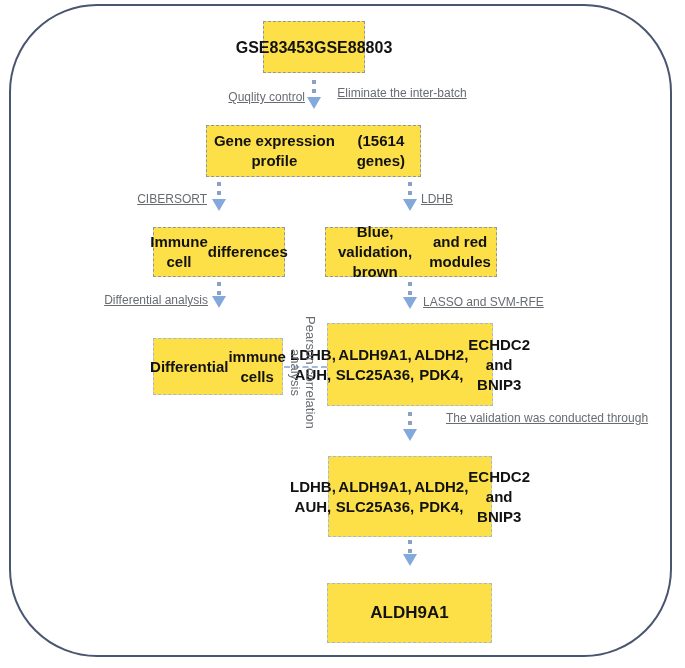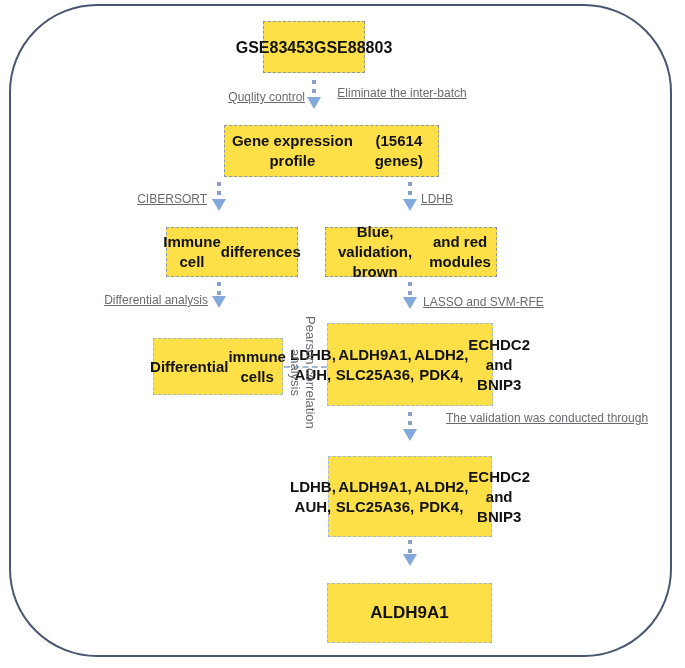--- a/index.html
+++ b/index.html
@@ -13,22 +13,22 @@
   }
   .fbox{
     position:absolute;box-sizing:border-box;background:#fde047;
     border:1px dashed var(--box-border-blue,#a3b9d6);
     display:flex;flex-direction:row;align-items:center;justify-content:center;
     text-align:center;font-weight:bold;color:var(--box-text,#121212);
     font-size:15px;line-height:20px;
   }
   .fbox.gray{border-color:var(--box-border-gray,#8d97a4);}
   .fbox-gse{left:263px;top:21px;width:102px;height:52px;font-size:16px;line-height:21px;}
-  .fbox-gep{left:224px;top:125px;width:215px;height:52px;}
-  .fbox-immune{left:166px;top:227px;width:132px;height:50px;}
+  .fbox-gep{left:206px;top:125px;width:215px;height:52px;}
+  .fbox-immune{left:153px;top:227px;width:132px;height:50px;}
   .fbox-modules{left:325px;top:227px;width:172px;height:50px;}
   .fbox-diff{left:153px;top:338px;width:130px;height:57px;}
   .fbox-genes1{left:327px;top:323px;width:166px;height:83px;}
   .fbox-genes2{left:328px;top:456px;width:164px;height:81px;}
   .fbox-aldh{left:327px;top:583px;width:165px;height:60px;font-size:17px;}
   .arrow{
     position:absolute;width:14px;display:flex;flex-direction:column;align-items:center;
   }
   .arrow .dashline{
     width:4px;flex:1 1 auto;

